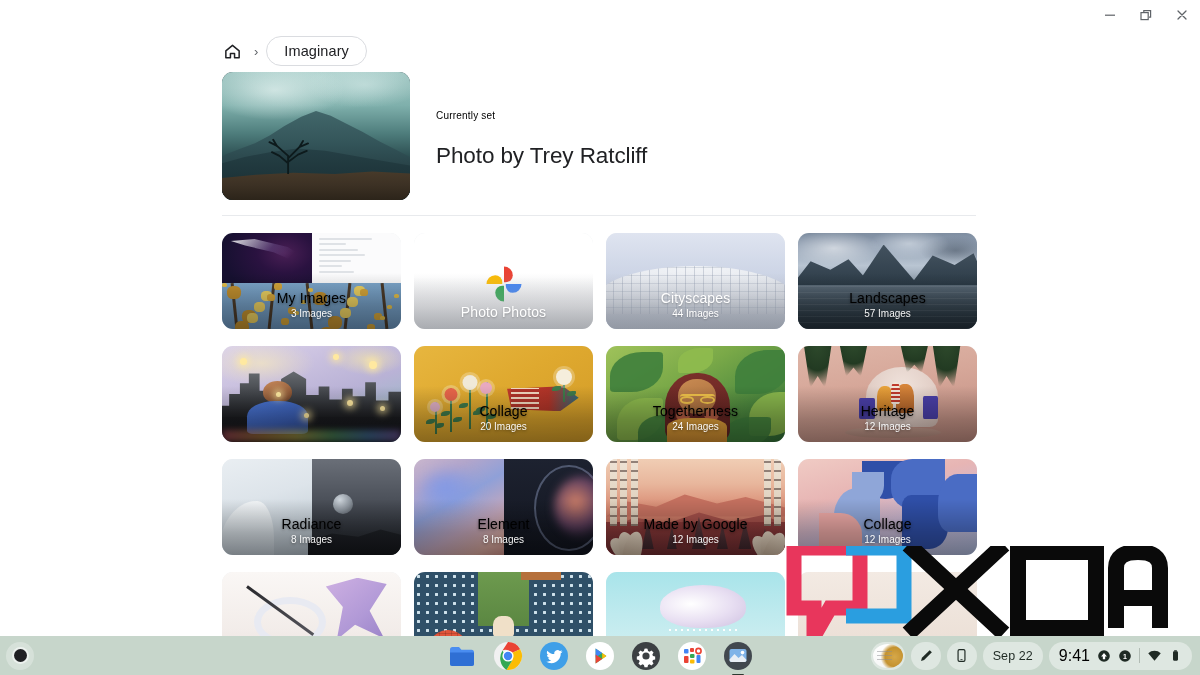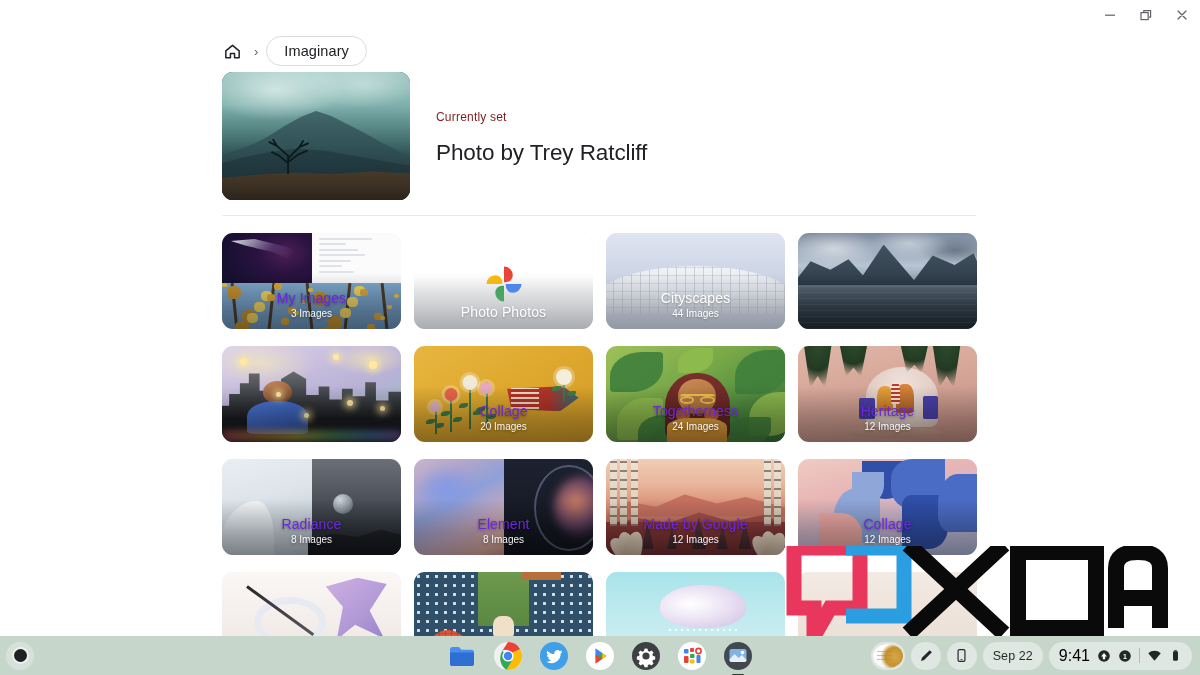--- a/index.html
+++ b/index.html
@@ -113,24 +113,24 @@
     clip-path: polygon(0% 34%, 18% 24%, 38% 18%, 60% 22%, 80% 14%, 100% 20%, 100% 100%, 0% 100%);
   }
   .hero-thumb .tree {
     position: absolute; left: 14%; bottom: 20%;
     width: 44%; height: 34%;
   }
   .hero-thumb .tree svg { width: 100%; height: 100%; display: block; }
 
   .hero-text { margin-left: 26px; padding-top: 38px; }
   .hero-sub {
-    font-size: 12px;
-    color: #7f1d1d;
+    font-size: 10px;
+    color: #000000;
     letter-spacing: .2px;
-    margin-bottom: 16px;
+    margin-bottom: 22px;
   }
   .hero-title {
     font-size: 22.5px;
     color: #202124;
     letter-spacing: -.1px;
   }
 
   
   .divider {
     position: absolute;
@@ -160,21 +160,21 @@
   .tile .art { position: absolute; inset: 0; }
   .tile .labels {
     position: absolute;
     left: 0; right: 0; bottom: 9px;
     text-align: center;
     z-index: 3;
     pointer-events: none;
   }
   .tile .t-name {
     font-size: 14px;
-    color: #6d28d9;
+    color: #000000;
     text-shadow: 0 1px 3px rgba(0,0,0,.45);
     letter-spacing: .1px;
     line-height: 1.15;
   }
   .tile .t-count {
     font-size: 10px;
     color: rgba(255,255,255,.95);
     text-shadow: 0 1px 3px rgba(0,0,0,.45);
     margin-top: 2px;
     line-height: 1.2;
@@ -610,20 +610,24 @@
       </div>
       <div class="tile">
         <div class="art a-land">
           <div class="cloud"></div>
           <div class="pk l"></div>
           <div class="pk c"></div>
           <div class="pk r"></div>
           <div class="water"></div>
         </div>
         <div class="scrim"></div>
+        <div class="labels">
+          <div class="t-name">Landscapes</div>
+          <div class="t-count">57 Images</div>
+        </div>
       </div>
       <div class="tile">
         <div class="art a-lgbtq">
           <div class="sky2"></div>
           <div class="city"></div>
           <div class="ground2"></div>
             <div class="person">
             <span class="head"></span>
             <span class="body"></span>
           </div>

